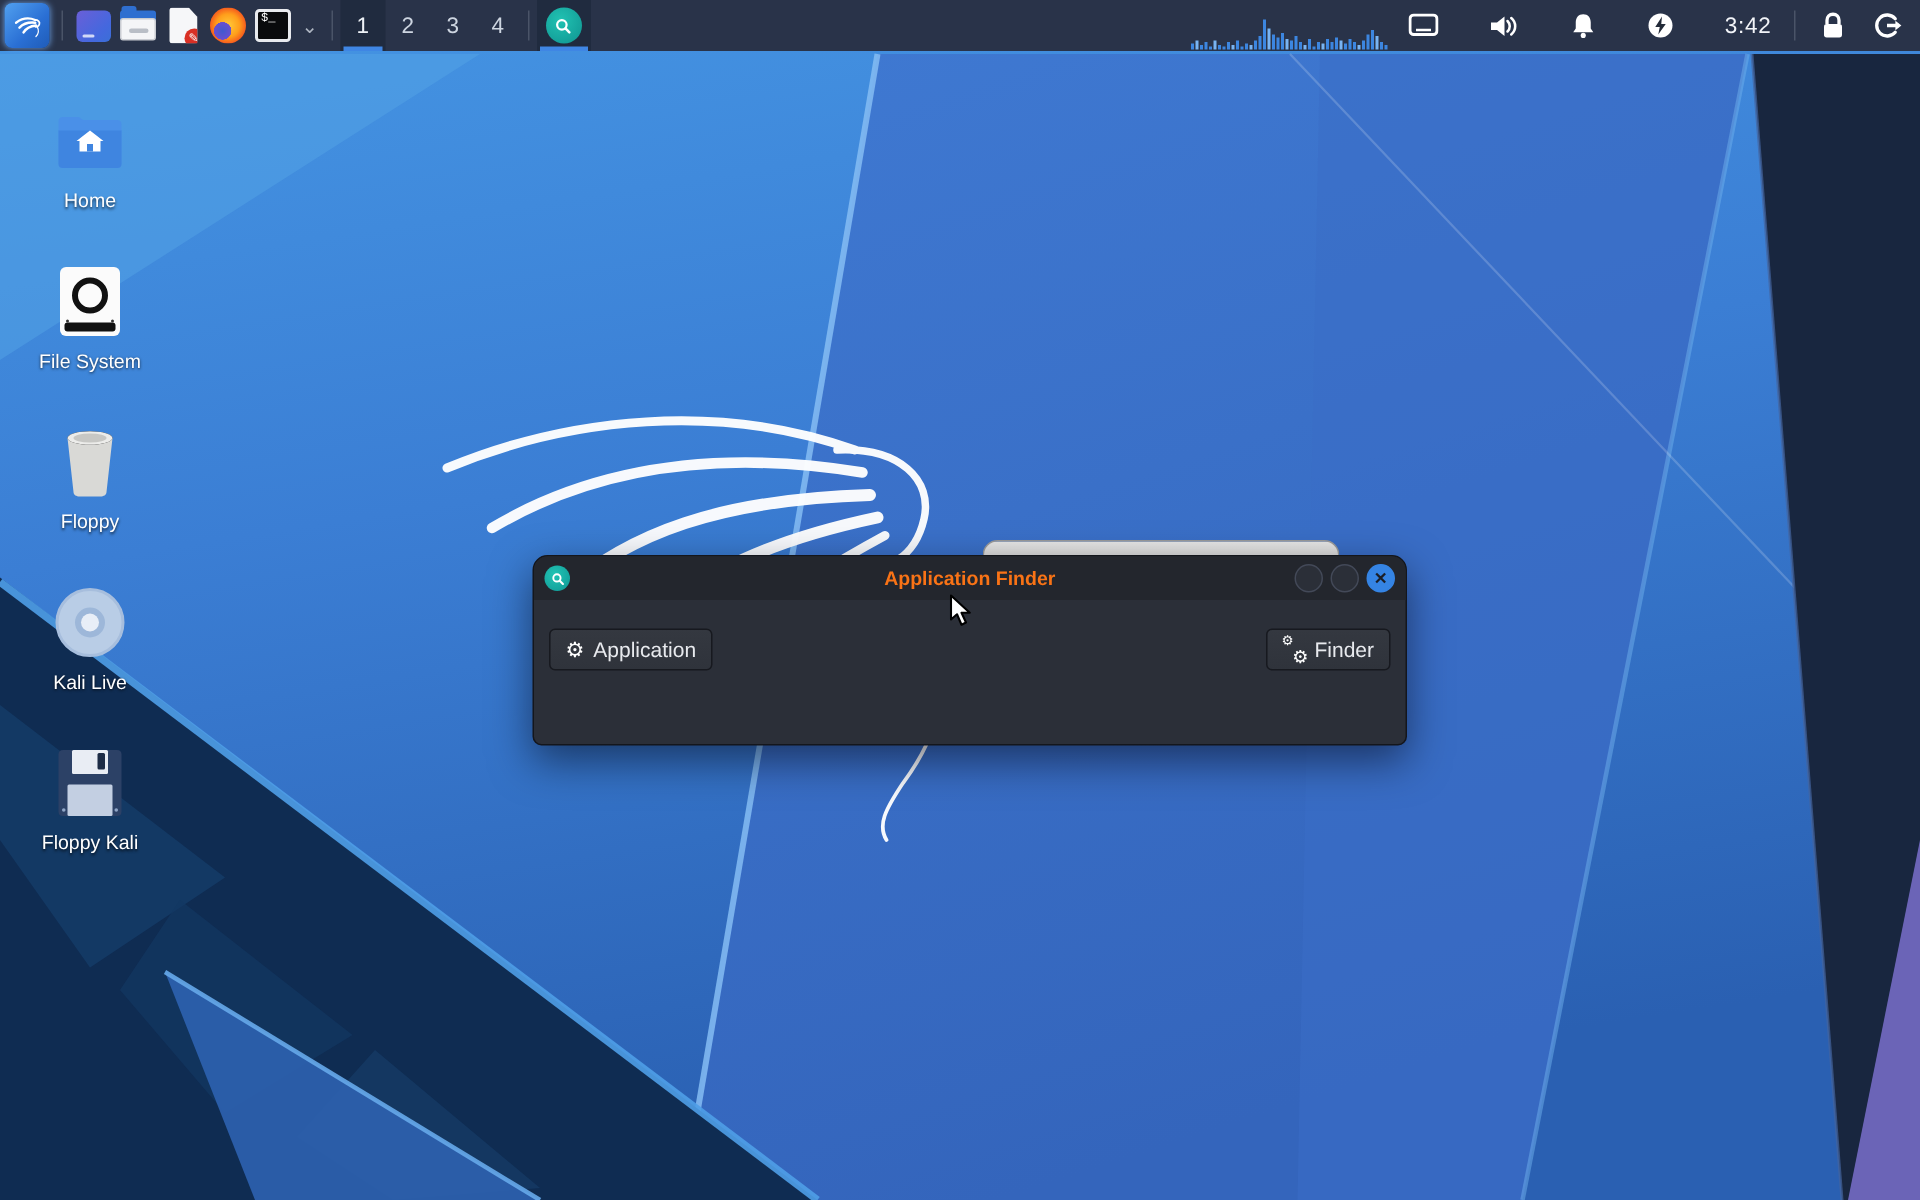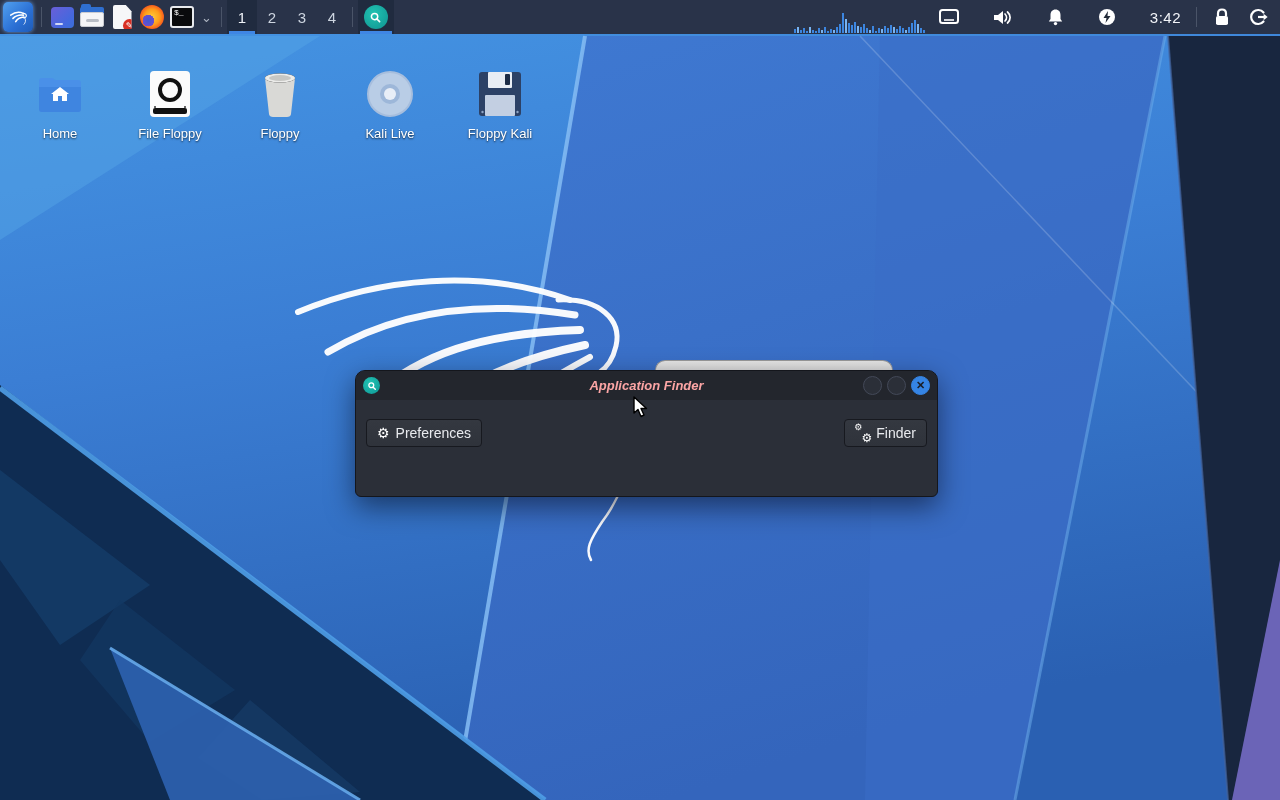--- a/index.html
+++ b/index.html
@@ -50,40 +50,40 @@
   .finder-badge { width:24px; height:24px; border-radius:50%;
     background:radial-gradient(circle at 40% 35%, #21c2b2, #0f9390); display:flex; align-items:center; justify-content:center; }
   .panel-spacer { flex:1; }
   .cpu-graph { display:flex; align-items:flex-end; gap:1px; height:34px; padding-bottom:1px; cursor:pointer; }
   .cpu-bar { width:2px; background:#3c86e0; }
   .tray { display:flex; align-items:center; gap:34px; padding:0 10px 0 14px; }
   .tray-icon { display:flex; align-items:center; justify-content:center; cursor:pointer; }
   .clock { font-size:15px; color:#f2f4f8; cursor:pointer; letter-spacing:.5px; }
 
   
-  .desk-icons { position:absolute; left:12px; top:48px; z-index:5; display:flex; flex-direction:row; gap:14px; }
+  .desk-icons { position:absolute; left:12px; top:48px; z-index:5; display:flex; flex-direction:column; gap:14px; }
   .desk-item { width:96px; height:93px; display:flex; flex-direction:column; align-items:center; justify-content:flex-end;
     cursor:pointer; border-radius:4px; }
   .desk-item .di-art { height:52px; display:flex; align-items:center; justify-content:center; }
   .desk-label { margin-top:6px; font-size:13px; color:#fff; text-shadow:0 1px 2px rgba(0,0,0,.75); }
 
   
   .bg-window { position:absolute; left:655px; top:360px; width:238px; height:22px;
     background:linear-gradient(#e6e6e6,#cfcfcf); border:1px solid #9a9a9a; border-bottom:none;
     border-radius:10px 10px 0 0; z-index:8; cursor:pointer; }
 
   
   .dialog { position:absolute; left:355px; top:370px; width:583px; height:127px; z-index:20;
     border-radius:10px 10px 6px 6px; box-shadow:0 10px 28px rgba(0,0,10,.5); background:#2b2f38;
     border:1px solid #14161c; display:flex; flex-direction:column; }
   .titlebar { height:29px; background:#23262d; border-radius:9px 9px 0 0; display:flex; align-items:center;
     padding:0 7px; position:relative; }
   .tb-icon { width:17px; height:17px; border-radius:50%;
     background:radial-gradient(circle at 40% 35%, #22c4b4, #0e9694); display:flex; align-items:center; justify-content:center; }
-  .tb-title { position:absolute; left:0; right:0; text-align:center; font-size:13px; font-weight:bold; color:#fca5a5;font-style:italic; }
+  .tb-title { position:absolute; left:0; right:0; text-align:center; font-size:13px; font-weight:bold; color:#f97316; }
   .tb-btns { margin-left:auto; display:flex; gap:5px; z-index:2; }
   .tb-btn { width:19px; height:19px; border-radius:50%; background:#2b2f38; border:1px solid #434958; cursor:pointer;
     display:flex; align-items:center; justify-content:center; font-size:11px; color:transparent; }
   .tb-btn.close { background:#3584e4; border-color:#3584e4; color:#1b1e26; font-weight:bold; }
   .dlg-body { flex:1; padding:8px 10px 9px 10px; display:flex; flex-direction:column; }
   .search-row { display:flex; align-items:center; gap:9px; }
   .big-mag { width:42px; display:flex; align-items:center; justify-content:center; }
   .search-input { flex:1; height:30px; background:#1c1f26; border:2px solid #3584e4; border-radius:4px;
     display:flex; align-items:center; padding:0 8px 0 10px; cursor:text; }
   .si-text { font-size:14px; color:#f1f3f6; white-space:pre; }
@@ -310,21 +310,21 @@
     <div class="desk-item">
       <div class="di-art">
         <svg width="42" height="48" viewBox="0 0 42 48">
             <rect x="1" y="1" width="40" height="46" rx="4" fill="#fbfbfb"></rect>
             <circle cx="21" cy="20" r="10" fill="none" stroke="#111" stroke-width="4"></circle>
             <rect x="4" y="38" width="34" height="6" rx="2" fill="#111"></rect>
             <circle cx="6" cy="37" r="1" fill="#333"></circle>
             <circle cx="36" cy="37" r="1" fill="#333"></circle>
           </svg>
       </div>
-      <div class="desk-label">File Floppy</div>
+      <div class="desk-label">File System</div>
     </div>
     <div class="desk-item">
       <div class="di-art">
         <svg width="40" height="48" viewBox="0 0 40 48">
             <path d="M5 8 L35 8 L31 44 C31 46, 29 47, 27 47 L13 47 C11 47, 9 46, 9 44 Z" fill="#d9d9d6"></path>
             <ellipse cx="20" cy="8" rx="15" ry="4.5" fill="#eceteb"></ellipse>
             <ellipse cx="20" cy="8" rx="15" ry="4.5" fill="#ececea"></ellipse>
             <ellipse cx="20" cy="8" rx="11" ry="3" fill="#c7c7c4"></ellipse>
           </svg>
       </div>
@@ -370,21 +370,21 @@
       <div class="tb-btns">
         <div class="tb-btn"></div>
         <div class="tb-btn"></div>
         <div class="tb-btn close">✕</div>
       </div>
     </div>
     <div class="dlg-body">
       <div class="btn-row">
         <button class="gtk-btn">
           <span class="gear">⚙</span>
-          <span>Preferences</span>
+          <span>Application</span>
         </button>
         <button class="gtk-btn" style="margin-left:auto;">
           <span class="launch-gears">
             <span class="g1">⚙</span>
               <span class="g2">⚙</span>
           </span>
           <span>Finder</span>
         </button>
       </div>
     </div>

